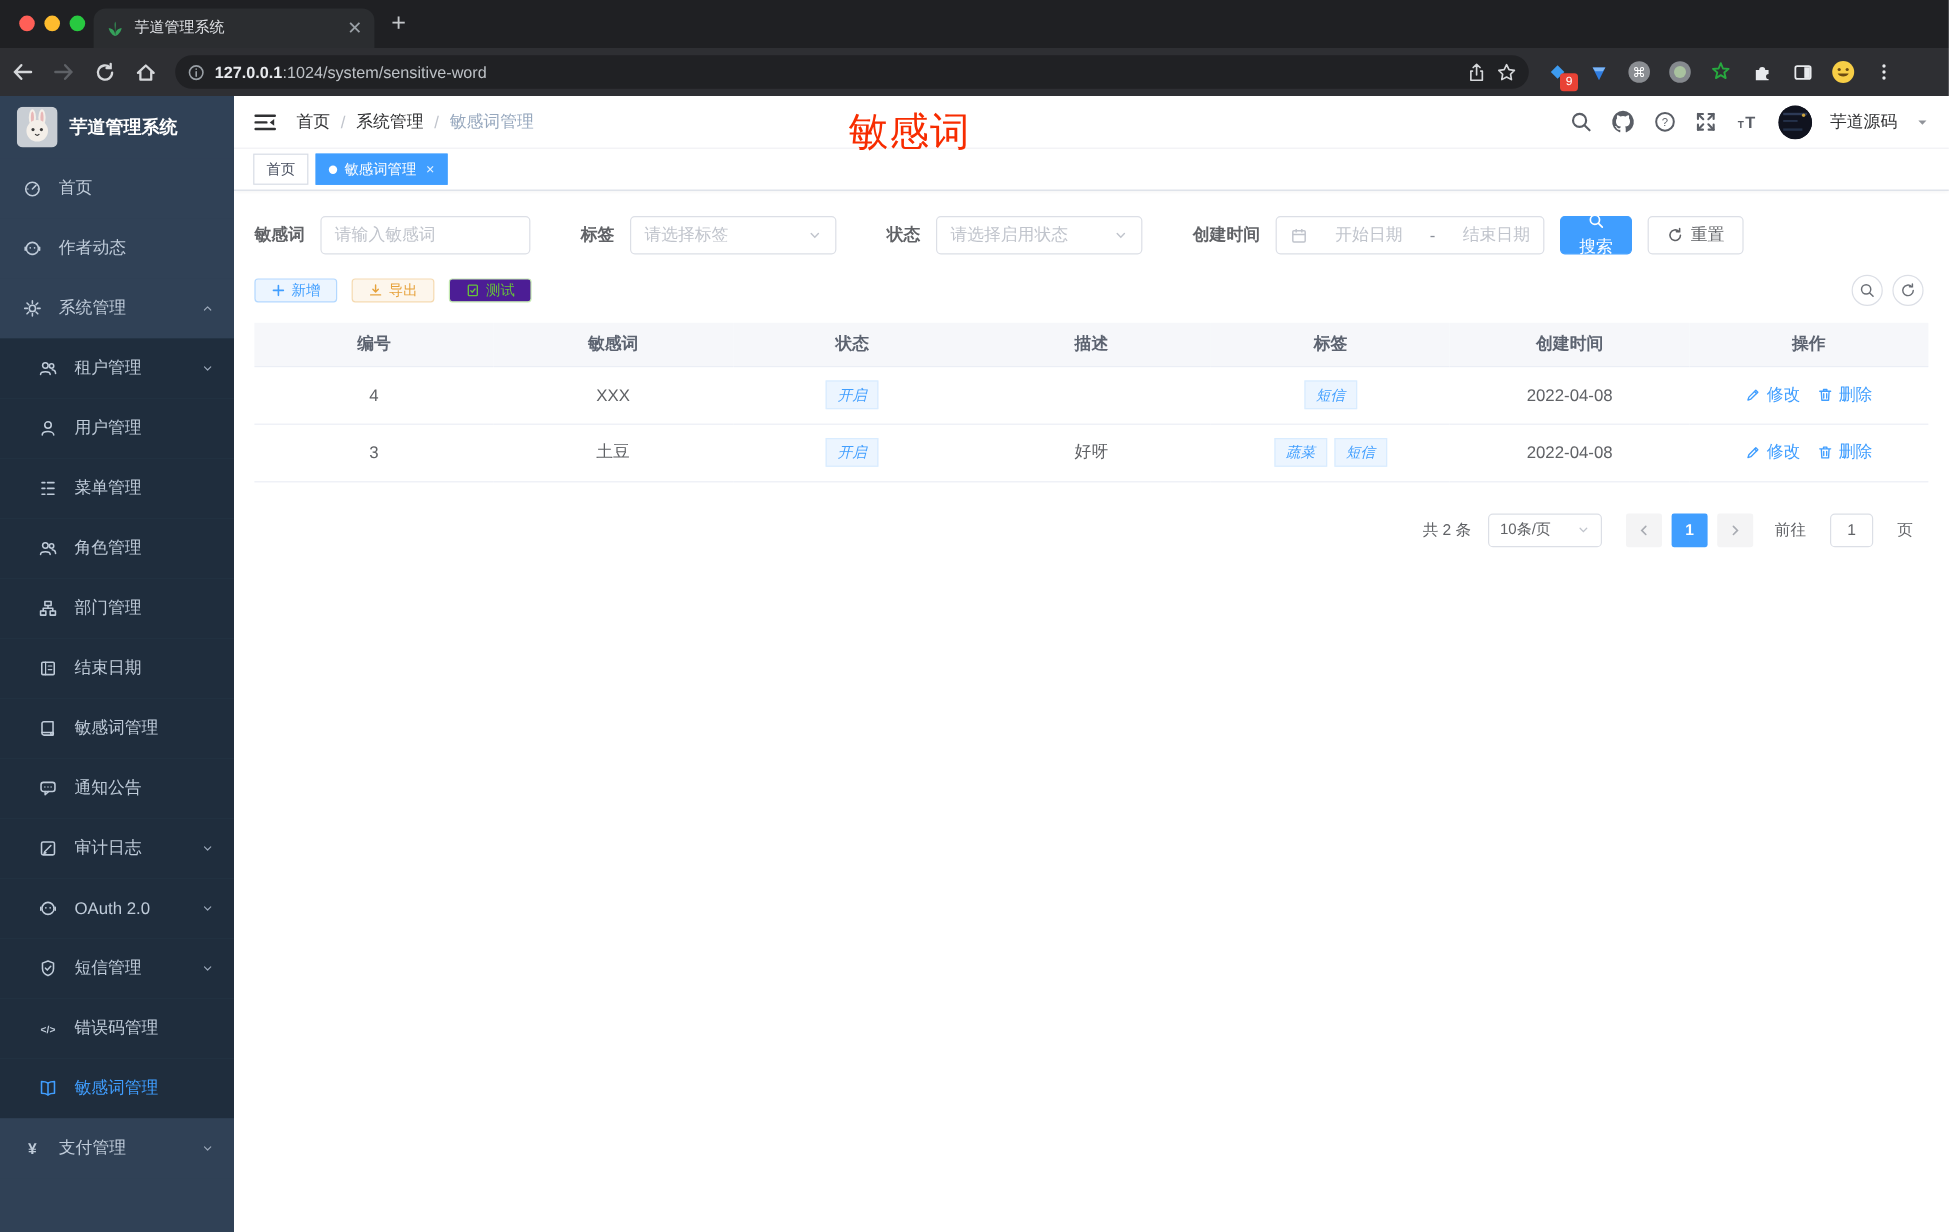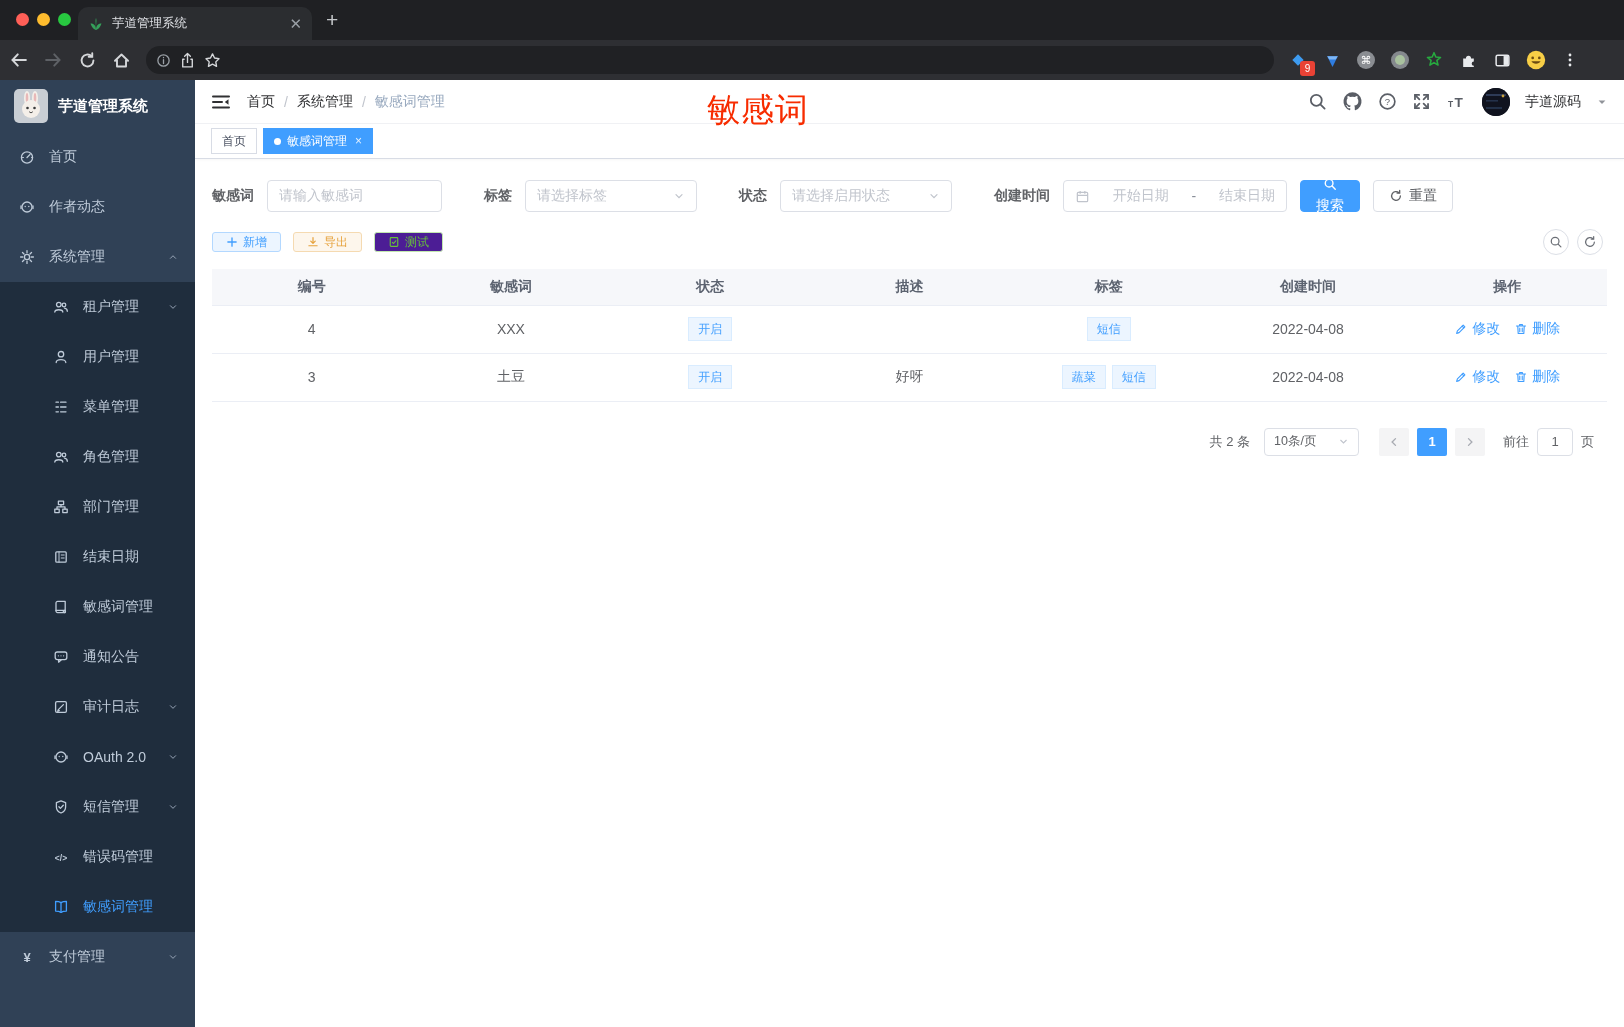--- a/index.html
+++ b/index.html
@@ -35,21 +35,21 @@
 
   
   .app { position:absolute; left:0; top:80px; width:1624px; height:947px; }
   .sidebar { position:absolute; left:0; top:0; width:195px; height:947px; background:#304156; color:#bfcbd9; }
   .logo { height:52px; display:flex; align-items:center; gap:10px; padding-left:14px; }
   .logo-title { color:#fff; font-size:15px; font-weight:700; white-space:nowrap; }
   .menu { position:absolute; top:52px; left:0; right:0; }
   .mitem { height:50px; display:flex; align-items:center; gap:14px; font-size:14px; position:relative;
     color:#bfcbd9; cursor:pointer; }
   .mitem.l1 { padding-left:19px; background:#304156; }
-  .mitem.l2 { padding-left:53px; background:#1f2d3d; }
+  .mitem.l2 { padding-left:32px; background:#1f2d3d; }
   .mitem.active { color:#409EFF; }
   .mitem .arrow { position:absolute; right:16px; color:#9aa7b8; }
   .mlabel { white-space:nowrap; }
 
   .main { position:absolute; left:195px; top:0; width:1429px; height:947px; background:#fff; }
   .appheader { position:relative; height:44px; display:flex; align-items:center; padding:0 16px;
     border-bottom:1px solid #f0f1f4; }
   .hamb { margin-right:16px; }
   .crumb { display:flex; align-items:center; font-size:14px; color:#303133; gap:9px; }
   .crumb .sep { color:#c0c4cc; }
@@ -94,35 +94,35 @@
   .rightcircles { position:absolute; right:4px; top:0; display:flex; gap:8px; }
   .cbtn { width:26px; height:26px; border-radius:50%; border:1px solid #dcdfe6; background:#fff;
     display:flex; align-items:center; justify-content:center; color:#6b6f76; cursor:pointer; }
 
   
   table.grid { margin-top:14px; width:100%; border-collapse:collapse; table-layout:fixed; }
   .grid th { height:36px; background:#f6f7fa; font-size:14px; font-weight:600; color:#5c6370;
     text-align:center; border-bottom:1px solid #ebeef5; }
   .grid td { height:48px; font-size:14px; color:#606266; text-align:center; border-bottom:1px solid #ebeef5; }
   .tag { display:inline-flex; align-items:center; height:24px; padding:0 9px; margin:0 3px; font-size:12px;
-    border-radius:0; background:#ecf5ff; border:1px solid #d9ecff; color:#409EFF; }
+    border-radius:0; background:#ecf5ff; border:1px solid #d9ecff; color:#409EFF;font-style:italic; }
   .oplink { color:#409EFF; font-size:14px; display:inline-flex; align-items:center; gap:4px; cursor:pointer; }
   .oplink + .oplink { margin-left:14px; }
 
   
   .pager { margin-top:26px; display:flex; align-items:center; justify-content:flex-end; font-size:13px;
     color:#606266; padding-right:13px; }
   .ptotal { margin-right:14px; }
   .psize { width:95px; height:28px; border:1px solid #dcdfe6; border-radius:4px; display:flex; align-items:center;
     padding:0 9px; font-size:12.5px; color:#606266; margin-right:16px; }
   .pbtn { width:30px; height:28px; border-radius:2px; background:#f4f4f5; color:#a8abb2; display:flex;
     align-items:center; justify-content:center; margin:0 4px; cursor:pointer; }
   .pnum { width:30px; height:28px; border-radius:2px; background:#409EFF; color:#fff; font-weight:600;
     display:flex; align-items:center; justify-content:center; margin:0 4px; font-size:13px; cursor:pointer; }
-  .pgoto { margin-left:14px; display:flex; align-items:center; gap:8px; }
+  .pgoto { margin-left:14px; display:flex; align-items:center; gap:20px; }
   .pinput { width:36px; height:28px; border:1px solid #dcdfe6; border-radius:4px; display:flex;
     align-items:center; justify-content:center; font-size:13px; color:#606266; }
 </style>
 </head>
 <body>
 
 <div class="tabstrip">
   <div class="lights">
     <div class="light l-red"></div>
     <div class="light l-yel"></div>
@@ -163,20 +163,21 @@
       </svg>
     </span>
 
   <div class="omnibox">
     <span class="ic">
       <svg width="15" height="15" viewBox="0 0 16 16" stroke="#9aa0a6" stroke-width="1.4" fill="none">
           <circle cx="8" cy="8" r="6"></circle>
           <path d="M8 7.2V11.2M8 4.8v.2" stroke-linecap="round"></path>
         </svg>
       </span>
+    <span class="url"><span class="host">127.0.0.1</span><span class="rest">:1024/system/sensitive-word</span></span>
     <span class="ic">
       <svg width="17" height="17" viewBox="0 0 16 16" stroke="#d5d7da" stroke-width="1.3" fill="none" stroke-linecap="round" stroke-linejoin="round">
           <path d="M8 1.8v8M5.3 4 8 1.5 10.7 4"></path>
           <path d="M4.8 6.8H3.5V14h9V6.8h-1.3"></path>
         </svg>
       </span>
     <span class="ic">
       <svg width="17" height="17" viewBox="0 0 16 16" stroke="#d5d7da" stroke-width="1.3" fill="none" stroke-linejoin="round">
           <path d="M8 1.8 9.9 5.7l4.2.6-3 3 .7 4.2L8 11.5 4.2 13.5 4.9 9.3l-3-3 4.2-.6z"></path>
         </svg>

